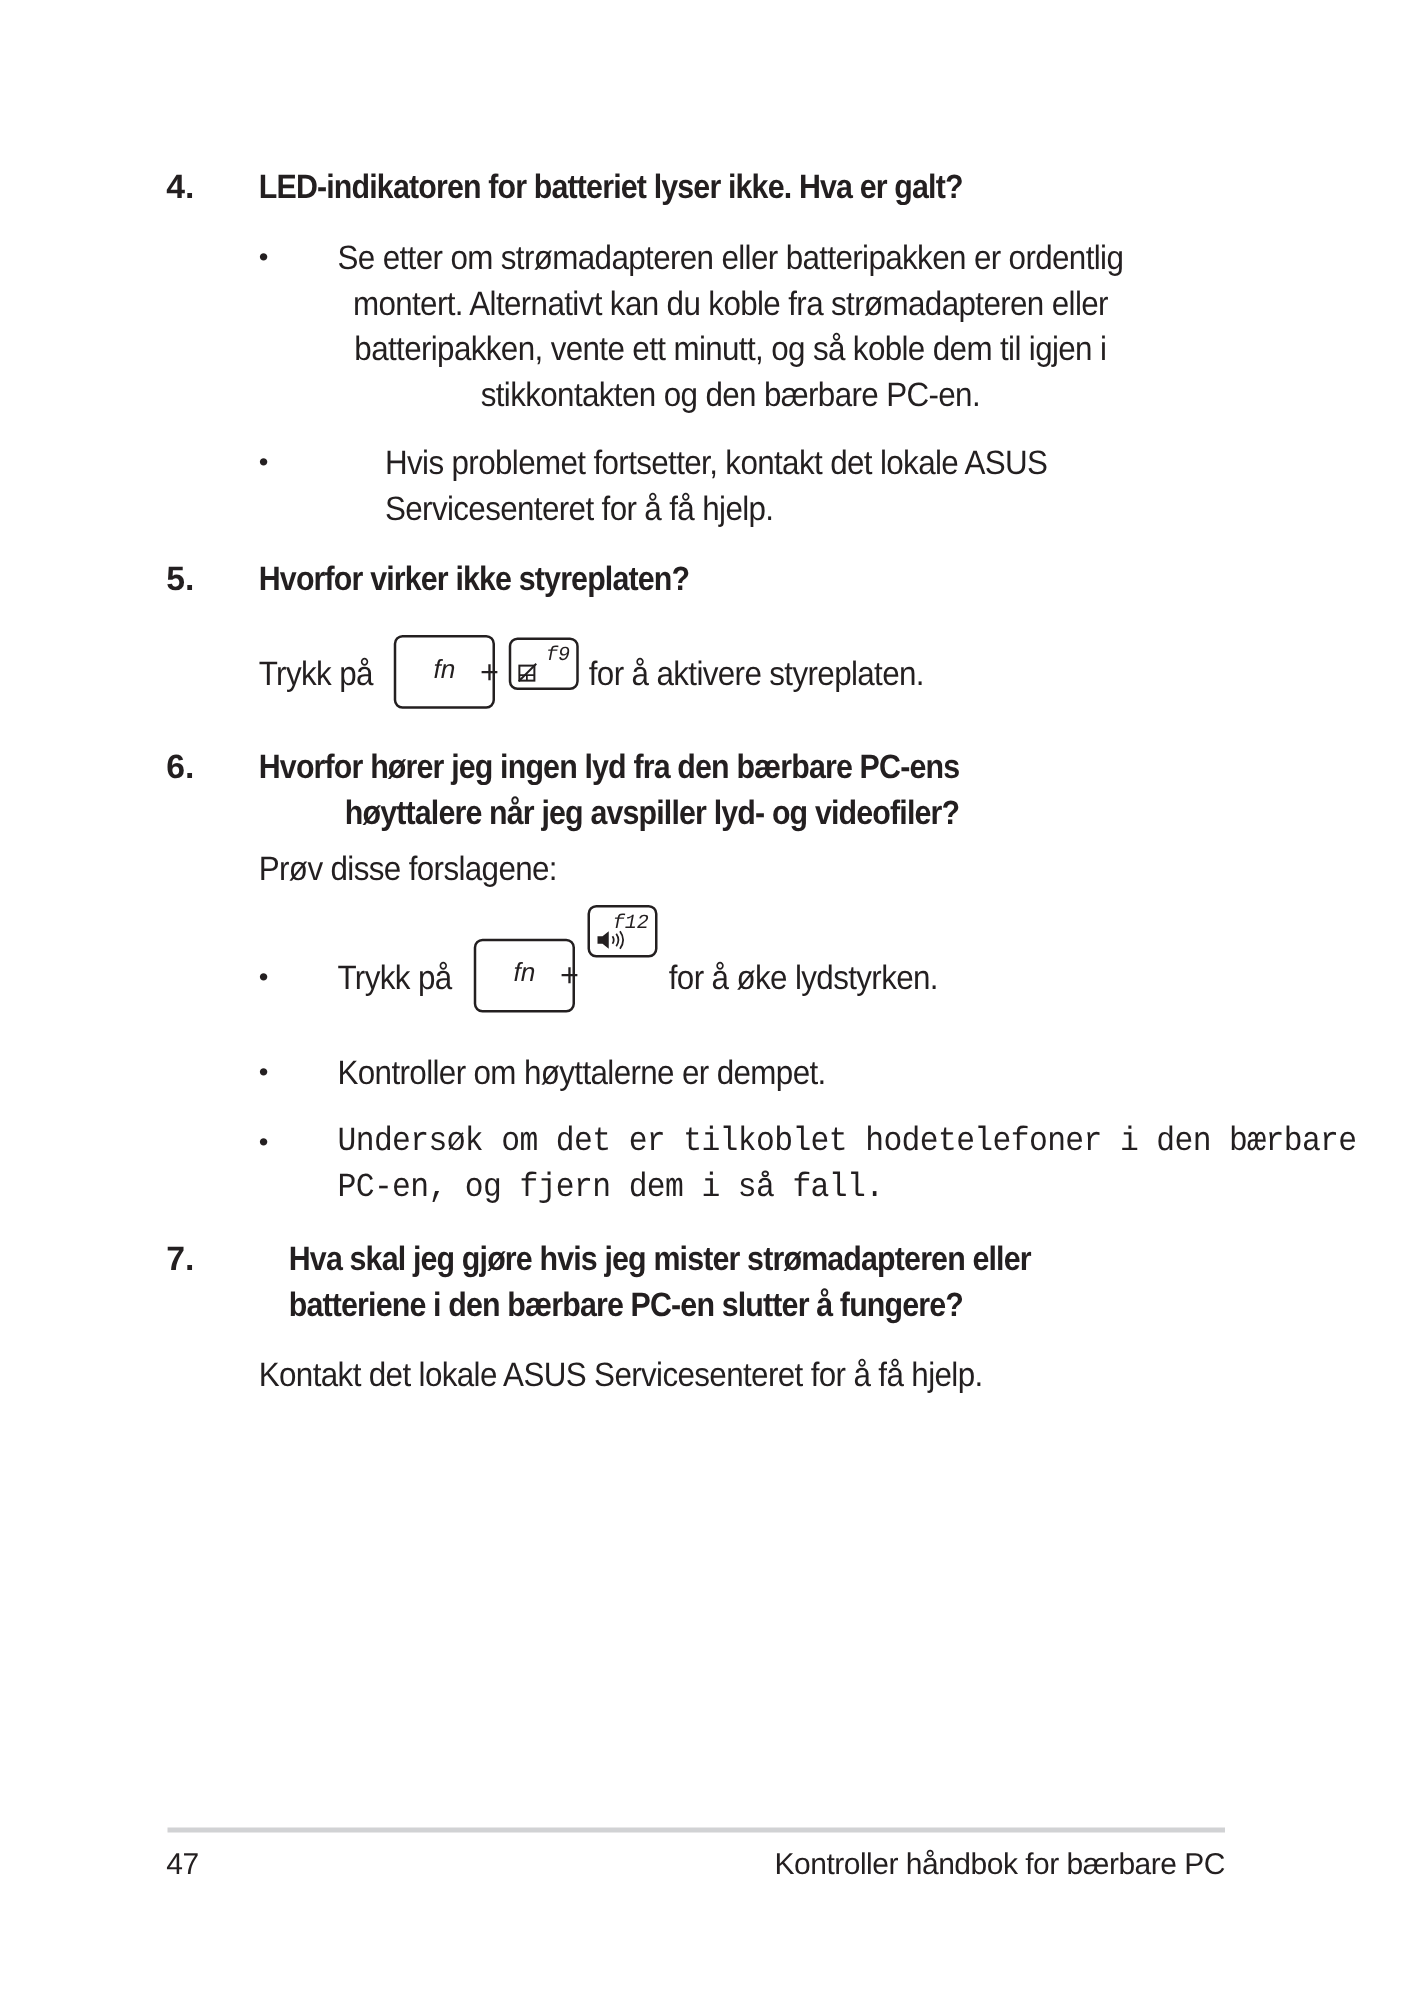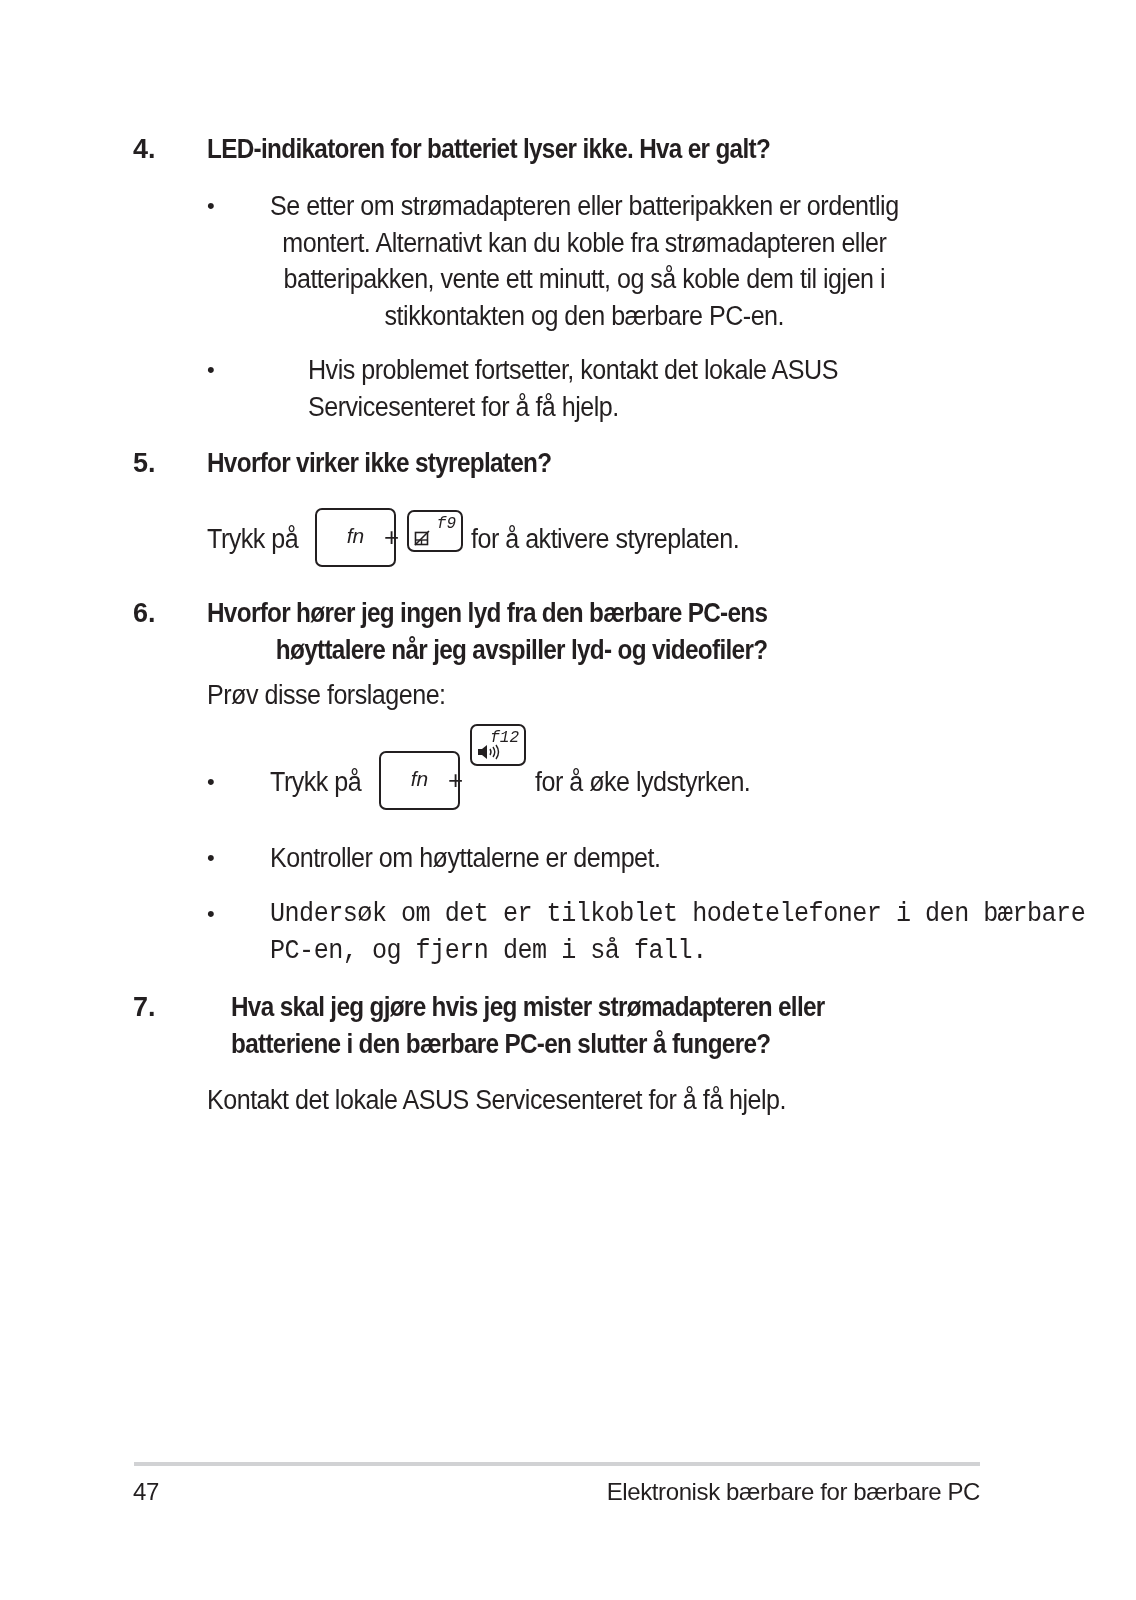--- a/index.html
+++ b/index.html
@@ -95,13 +95,13 @@
 
 <div class="abs num" style="left:133px; top:989px;">7.</div>
 <div class="abs" style="left:207px; top:989px;margin-left:24px;">
   <div class="txt bold">Hva skal jeg gjøre hvis jeg mister strømadapteren eller</div>
   <div class="txt bold">batteriene i den bærbare PC-en slutter å fungere?</div>
 </div>
 <div class="abs txt" style="left:207px; top:1082px;">Kontakt det lokale ASUS Servicesenteret for å få hjelp.</div>
 
 <div class="abs footer-rule"></div>
 <div class="abs footer" style="left:133px; top:1477px;">47</div>
-<div class="abs footer" style="right:156px; top:1477px; text-align:right;">Elektronisk bærbare for bærbare PC</div>
+<div class="abs footer" style="right:156px; top:1477px; text-align:right;">Kontroller håndbok for bærbare PC</div>
 
 </body></html>

